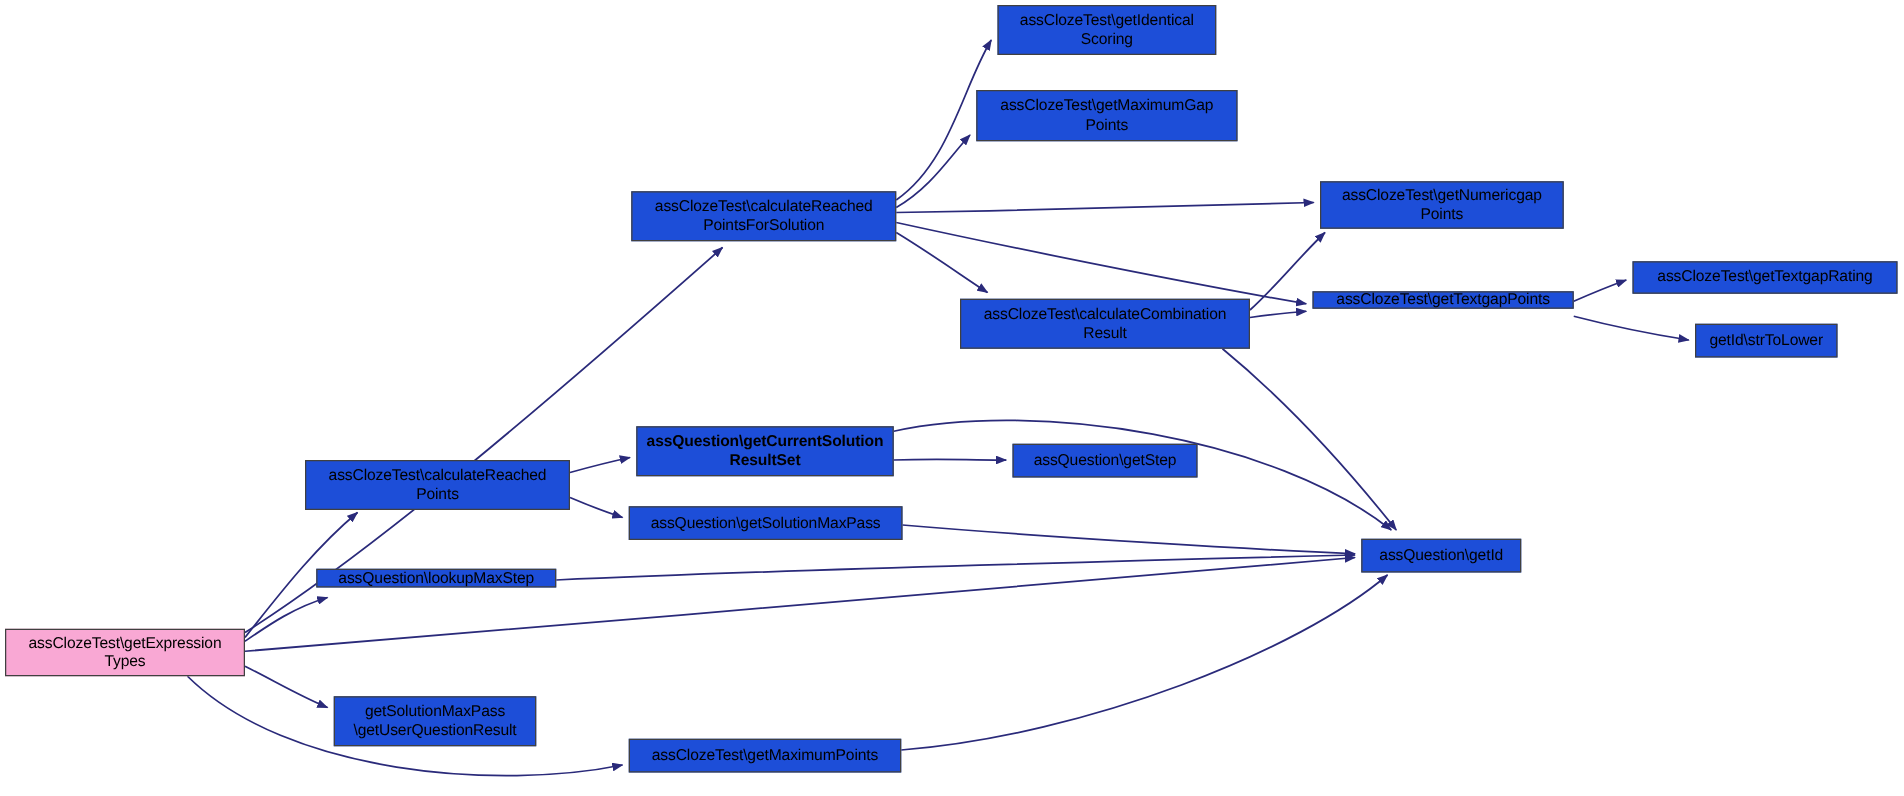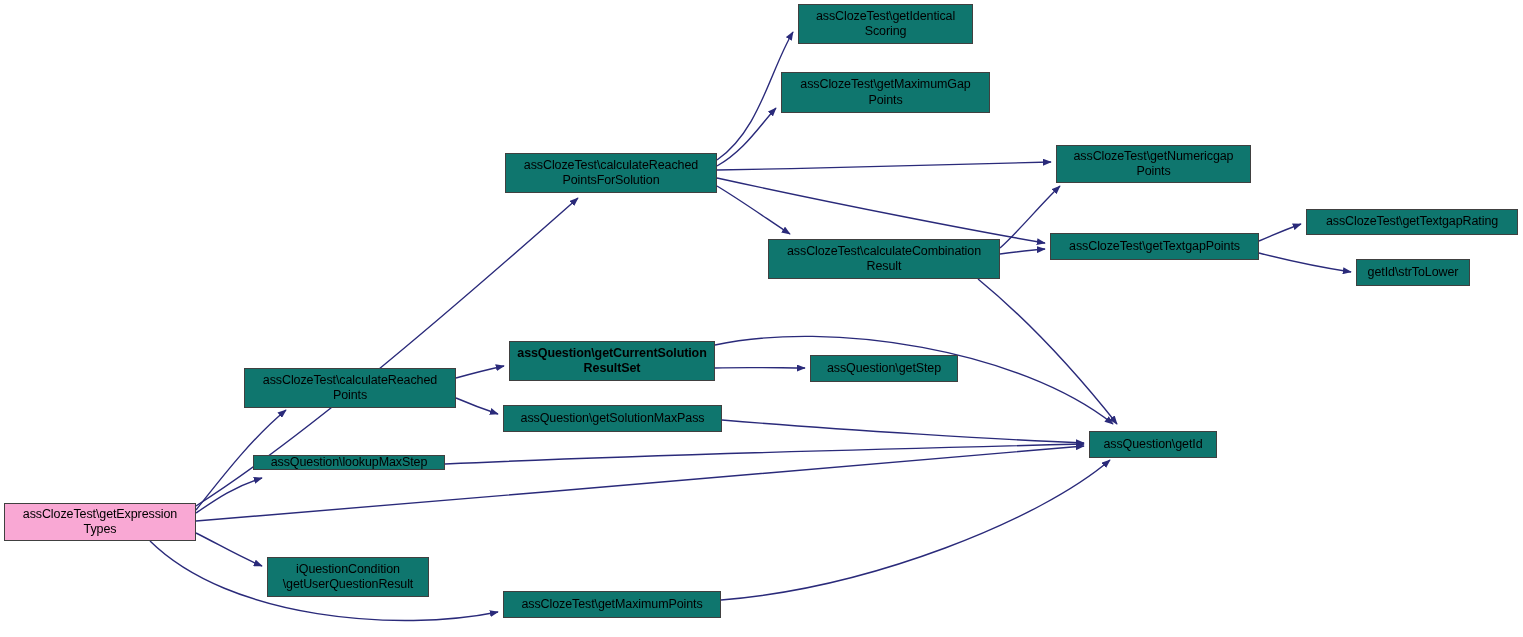--- a/index.html
+++ b/index.html
@@ -20,21 +20,21 @@
     position: absolute;
     left: 0; top: 0;
     width: 1523px;
     height: 637px;
     pointer-events: none;
   }
   .node {
     position: absolute;
     box-sizing: border-box;
     border: 1px solid #404040;
-    background: #0f766e;
+    background: #1d4ed8;
     color: #000000;
     font-size: 12.5px;
     line-height: 15.5px;
     display: flex;
     align-items: center;
     justify-content: center;
     text-align: center;
     letter-spacing: -0.1px;
     white-space: pre-line;
     z-index: 2;
@@ -89,29 +89,29 @@
 Scoring</span></div>
       <div class="node" style="left: 781px; top: 72px; width: 209px; height: 41px;"><span class="node-label">assClozeTest\getMaximumGap
 Points</span></div>
       <div class="node" style="left: 505px; top: 153px; width: 212px; height: 40px;"><span class="node-label">assClozeTest\calculateReached
 PointsForSolution</span></div>
       <div class="node" style="left: 1056px; top: 145px; width: 195px; height: 38px;"><span class="node-label">assClozeTest\getNumericgap
 Points</span></div>
       <div class="node" style="left: 1306px; top: 209px; width: 212px; height: 26px;"><span class="node-label">assClozeTest\getTextgapRating</span></div>
       <div class="node" style="left: 768px; top: 239px; width: 232px; height: 40px;"><span class="node-label">assClozeTest\calculateCombination
 Result</span></div>
-      <div class="node" style="left: 1050px; top: 233px; width: 209px; height: 27px;"><span class="node-label">assClozeTest\getTextgapPoints</span></div>
+      <div class="node" style="left: 1050px; top: 233px; width: 209px; height: 14px;"><span class="node-label">assClozeTest\getTextgapPoints</span></div>
       <div class="node" style="left: 1356px; top: 259px; width: 114px; height: 27px;"><span class="node-label">getId\strToLower</span></div>
       <div class="node" style="left: 509px; top: 341px; width: 206px; height: 40px; font-weight: bold;"><span class="node-label">assQuestion\getCurrentSolution
 ResultSet</span></div>
       <div class="node" style="left: 810px; top: 355px; width: 148px; height: 27px;"><span class="node-label">assQuestion\getStep</span></div>
       <div class="node" style="left: 244px; top: 368px; width: 212px; height: 40px;"><span class="node-label">assClozeTest\calculateReached
 Points</span></div>
       <div class="node" style="left: 503px; top: 405px; width: 219px; height: 27px;"><span class="node-label">assQuestion\getSolutionMaxPass</span></div>
       <div class="node" style="left: 1089px; top: 431px; width: 128px; height: 27px;"><span class="node-label">assQuestion\getId</span></div>
       <div class="node" style="left: 253px; top: 455px; width: 192px; height: 15px;"><span class="node-label">assQuestion\lookupMaxStep</span></div>
       <div class="node highlight" style="left: 4px; top: 503px; width: 192px; height: 38px;"><span class="node-label">assClozeTest\getExpression
 Types</span></div>
-      <div class="node" style="left: 267px; top: 557px; width: 162px; height: 40px;"><span class="node-label">iQuestionCondition
+      <div class="node" style="left: 267px; top: 557px; width: 162px; height: 40px;"><span class="node-label">getSolutionMaxPass
 \getUserQuestionResult</span></div>
       <div class="node" style="left: 503px; top: 591px; width: 218px; height: 27px;"><span class="node-label">assClozeTest\getMaximumPoints</span></div>
     </div>
 </div>
 
 </body></html>

